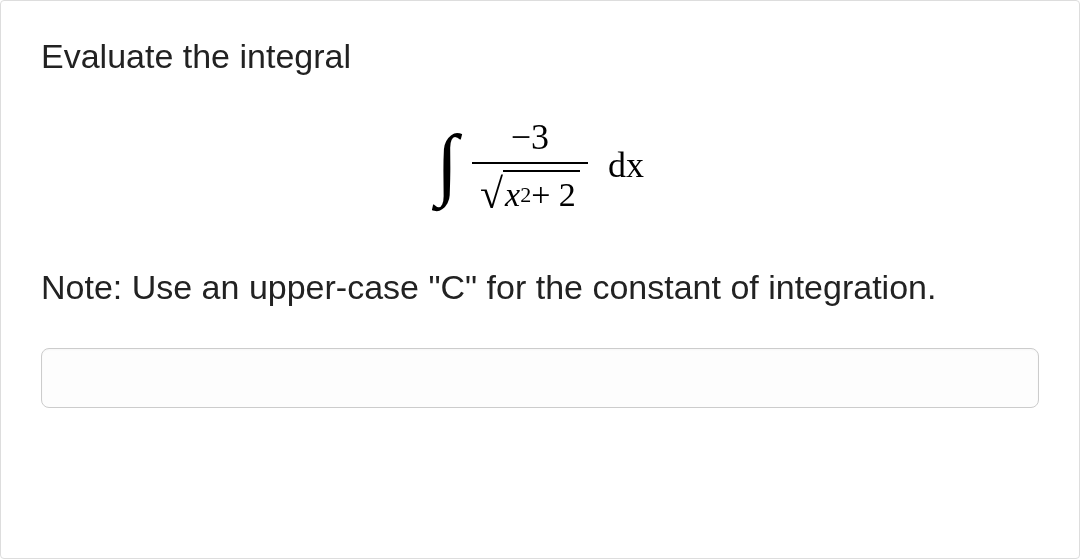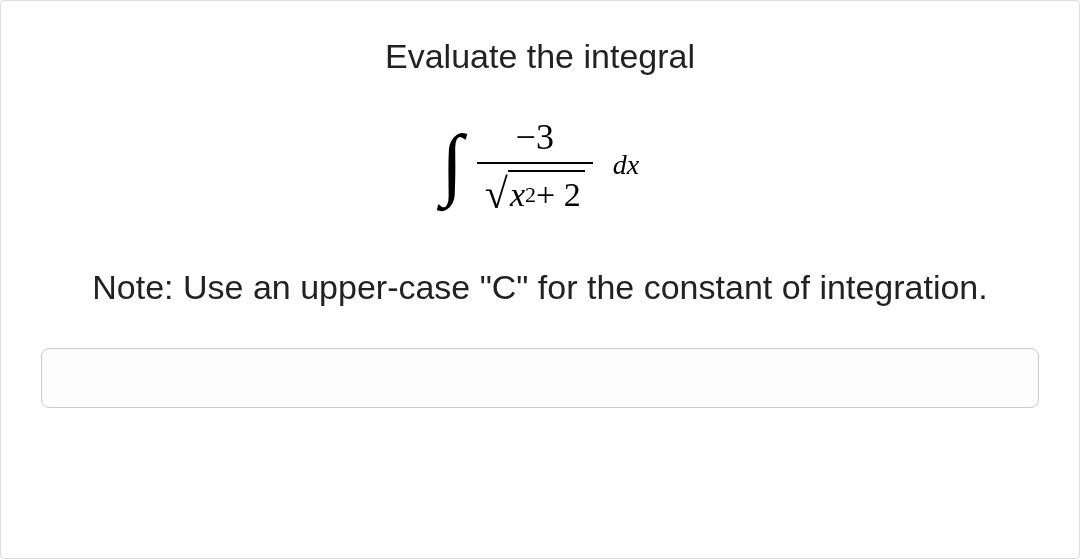--- a/index.html
+++ b/index.html
@@ -1,19 +1,18 @@
 <!DOCTYPE html>
 <html><head>
   <meta charset="utf-8">
   <style>
     * {
       box-sizing: border-box;
       margin: 0;
       padding: 0;
-      text-align: center;
     }
     body {
       font-family: Arial, Helvetica, sans-serif;
       background: #fff;
       width: 1080px;
       height: 559px;
       padding: 0;
     }
     .container {
       border: 1px solid #ddd;
@@ -82,22 +81,21 @@
       display: inline-flex;
       align-items: baseline;
     }
     .sup {
       font-size: 22px;
       vertical-align: super;
       position: relative;
       top: -4px;
     }
     .dx {
-      font-style: italic;
-      font-size: 28px;
+      font-size: 36px;
       margin-left: 6px;
     }
     .note-text {
       font-size: 34px;
       color: #222;
       line-height: 1.4;
       margin-bottom: 36px;
     }
     .answer-input {
       width: 100%;

